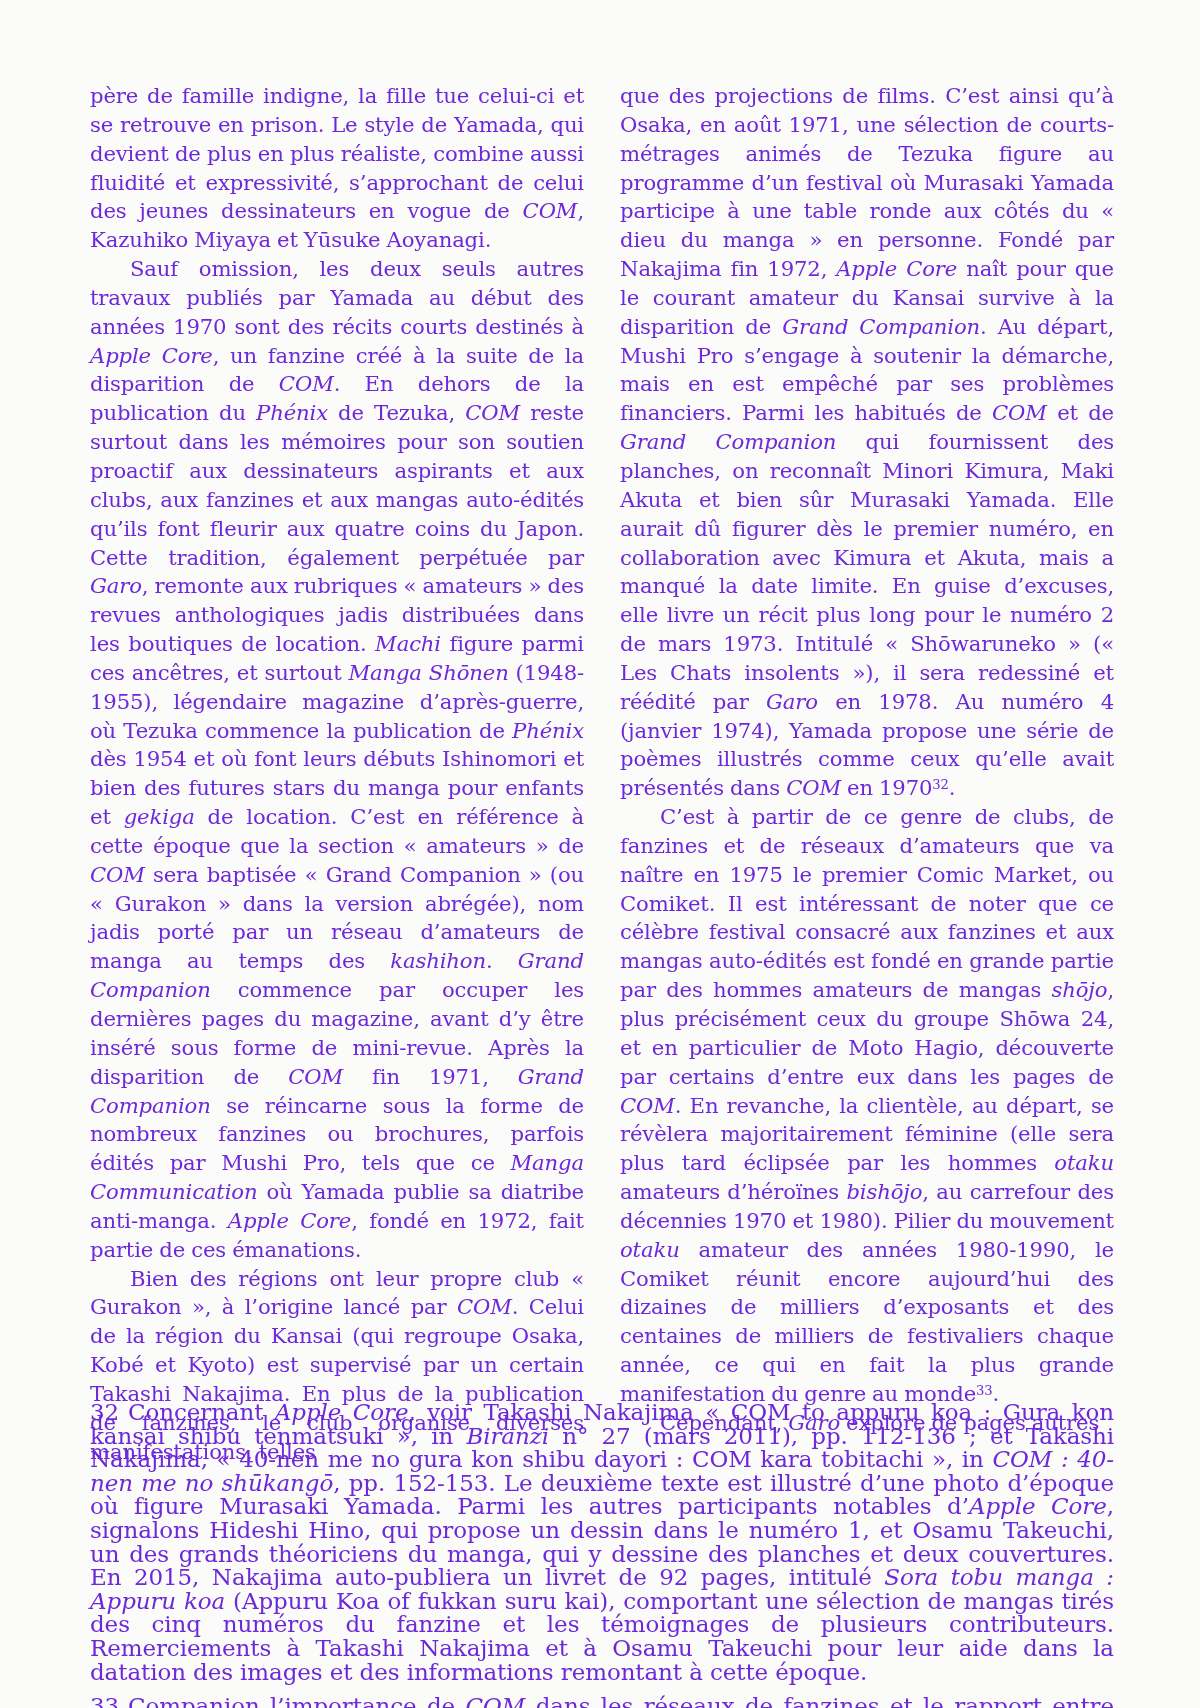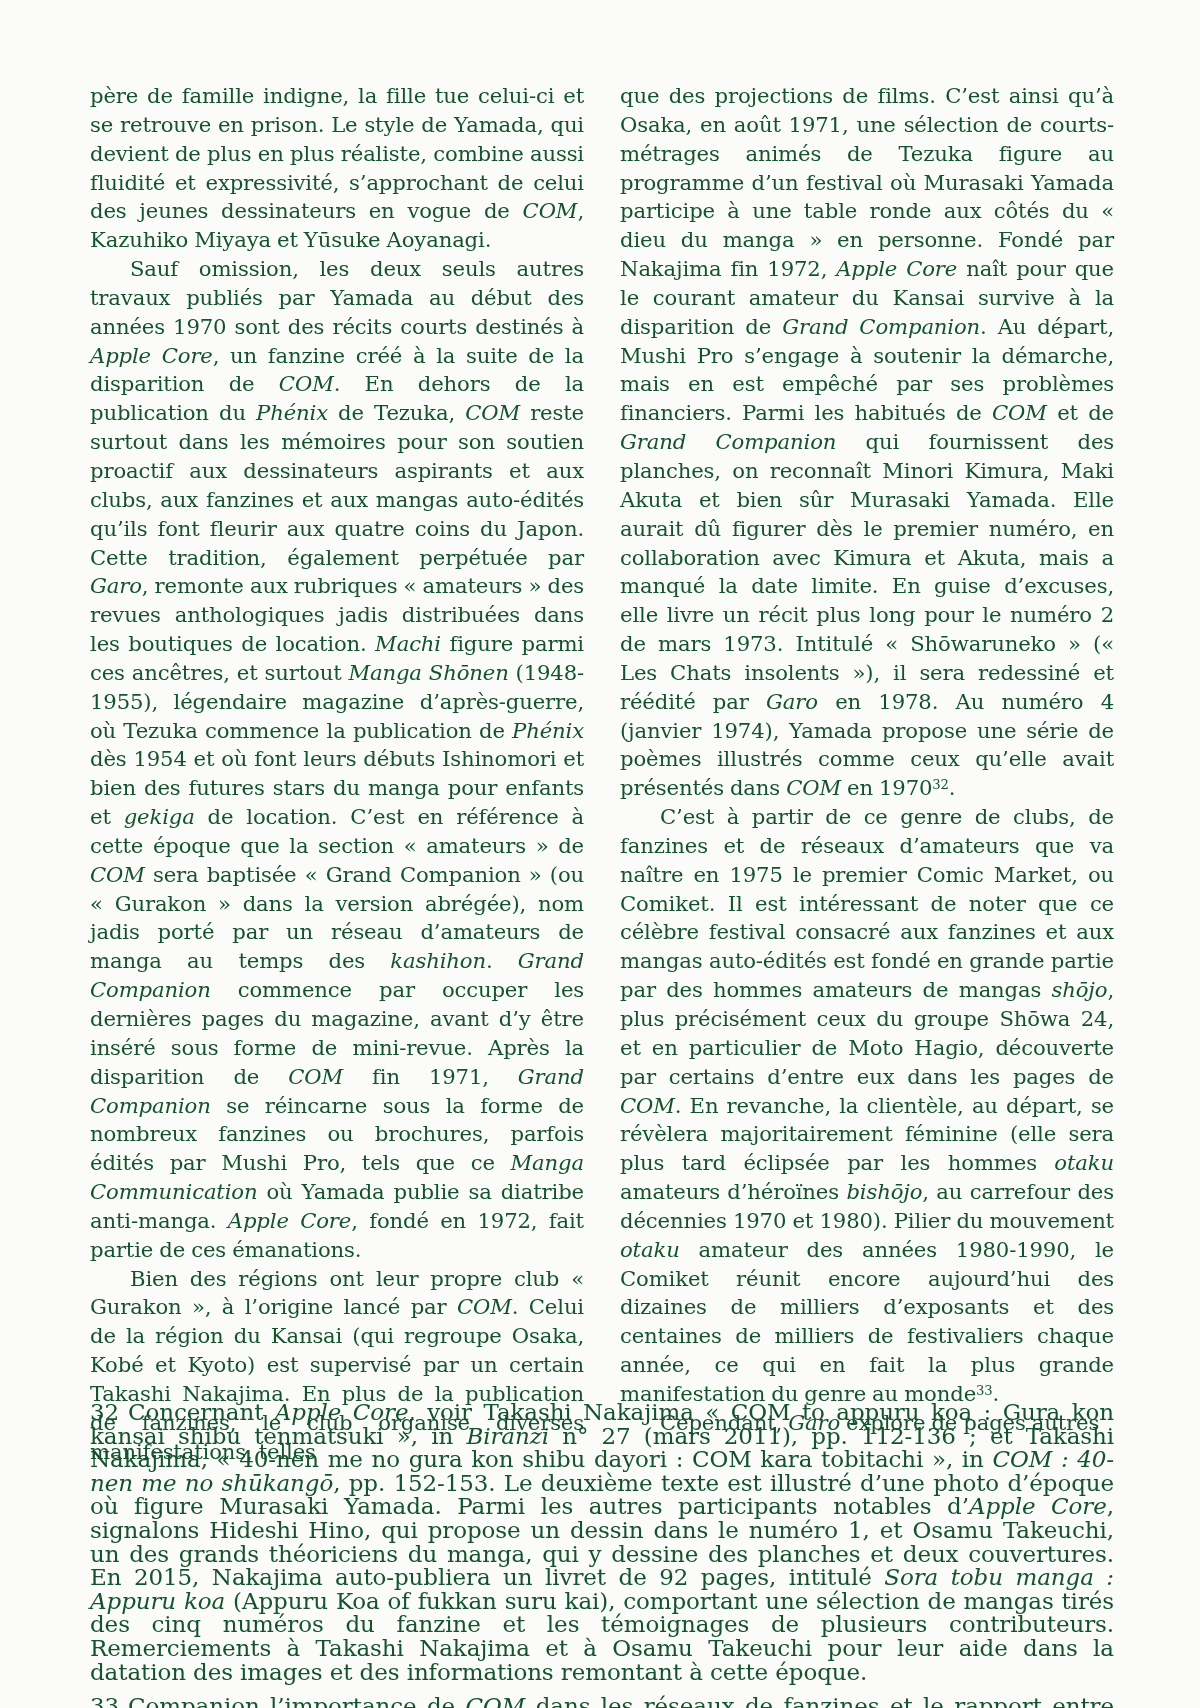--- a/index.html
+++ b/index.html
@@ -2,21 +2,21 @@
 <html lang="fr"><head>
 <meta charset="utf-8">
 <style>
   html, body { margin: 0; padding: 0; background: #e8e8e8; }
   .page {
     position: relative;
     width: 1200px;
     height: 1708px;
     margin: 0 auto;
     background: #fbfbf9;
-    color: #14532d;
+    color: #6d28d9;
     font-family: "DejaVu Serif", serif;
     overflow: hidden;
   }
   .columns {
     position: absolute;
     left: 90px;
     top: 82px;
     width: 1024px;
     display: flex;
     gap: 36px;

